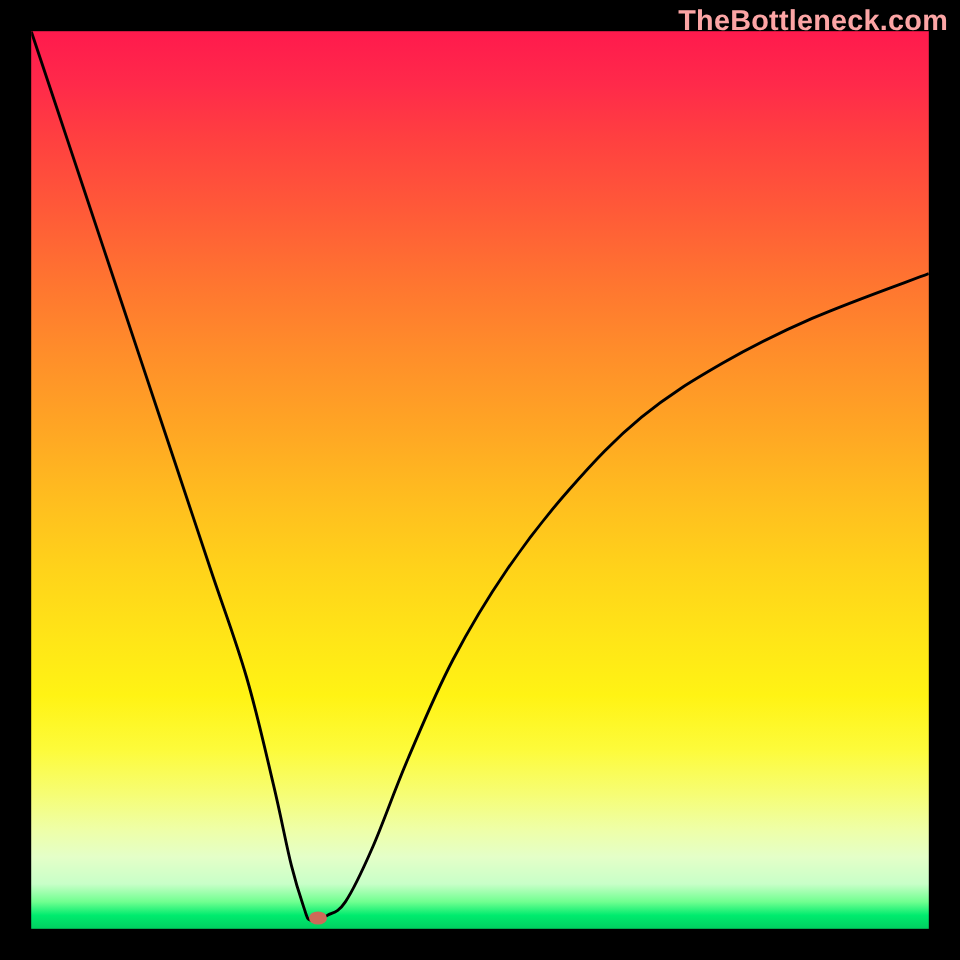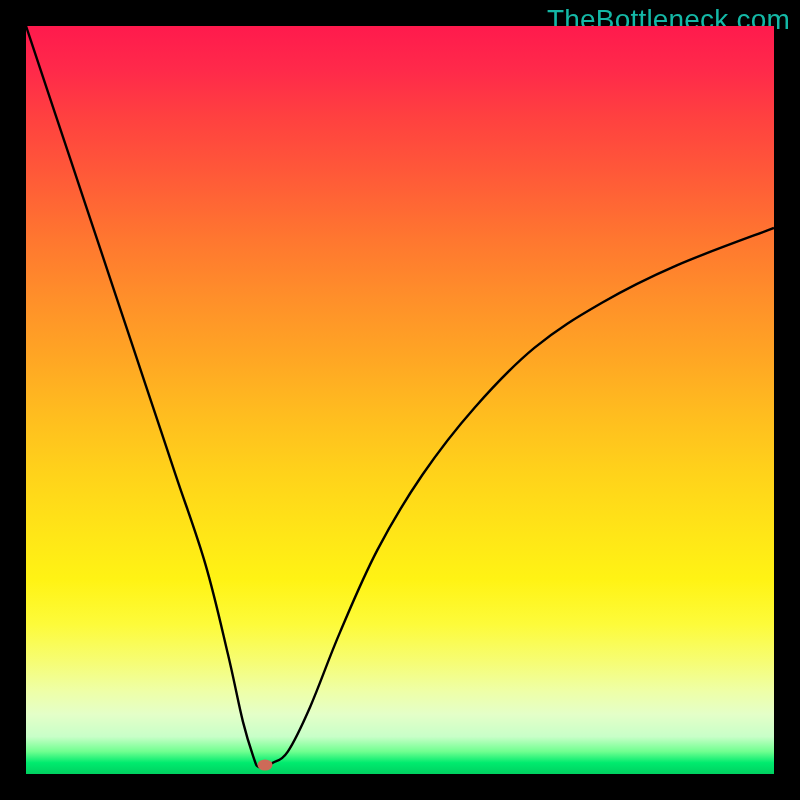--- a/index.html
+++ b/index.html
@@ -36,23 +36,23 @@
       #c8ffc8 95%,
       #70ff90 97%,
       #00eb6e 98.5%,
       #00d060 100%
     );
   }
   .watermark {
     position: absolute;
     top: 4px;
     right: 10px;
-    color: #14b8a6;
-    font-size: 28px;
-    font-weight: 400;
+    color: #fca5a5;
+    font-size: 24px;
+    font-weight: 700;
     letter-spacing: 0.2px;
     user-select: none;
   }
   svg.curve {
     position: absolute;
     left: 0;
     top: 0;
     width: 748px;
     height: 748px;
   }

